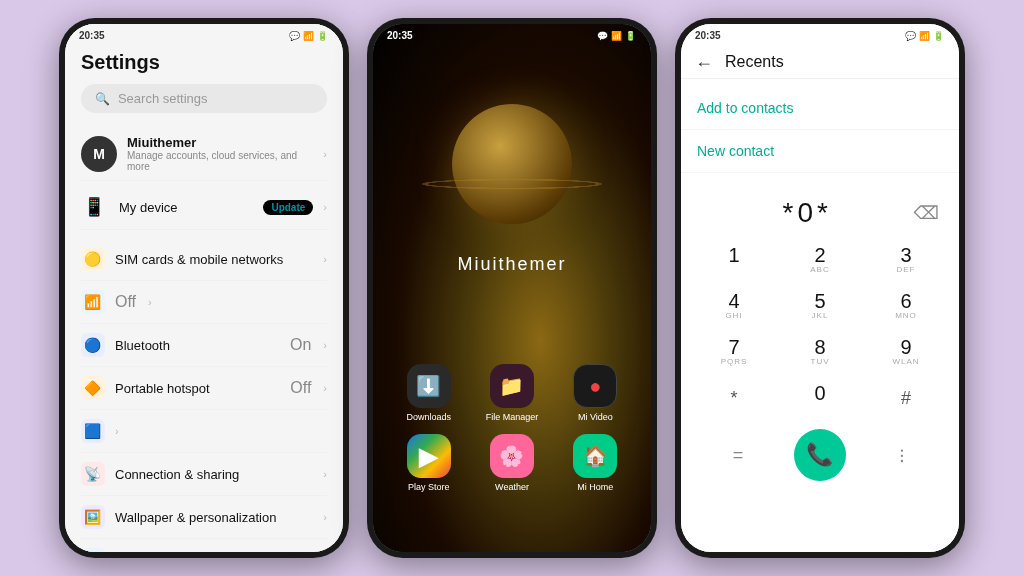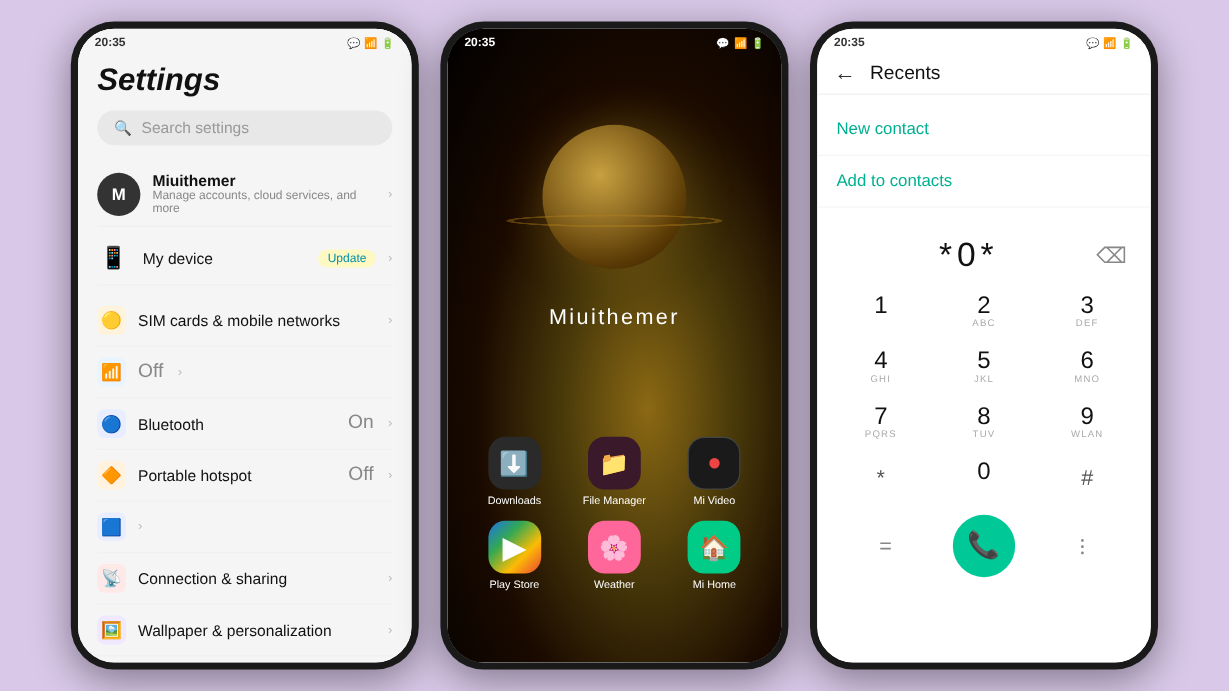--- a/index.html
+++ b/index.html
@@ -61,25 +61,24 @@
       background: #f5f5f5;
       color: #333;
     }
 
     .settings-content {
       padding: 0 16px;
       overflow: hidden;
     }
 
     .settings-title {
-      font-size: 26px;
+      font-size: 20px;
       font-weight: 700;
       color: #111;
       margin: 6px 0 10px;
-      font-style: italic;
     }
 
     .search-bar {
       background: #e8e8e8;
       border-radius: 20px;
       padding: 7px 14px;
       display: flex;
       align-items: center;
       gap: 8px;
       margin-bottom: 14px;
@@ -129,26 +128,26 @@
       display: flex;
       align-items: center;
       justify-content: center;
       color: #3b82f6;
       font-size: 18px;
     }
 
     .device-label { flex: 1; font-size: 13px; color: #111; }
 
     .update-badge {
-      background: #fef9c3;
+      background: #000000;
       color: #0090a8;
       font-size: 10px;
       padding: 2px 8px;
       border-radius: 10px;
-      font-weight: 400;
+      font-weight: 700;
       text-align: center;
     }
 
     .settings-section { margin-top: 4px; }
 
     .settings-item {
       display: flex;
       align-items: center;
       gap: 10px;
       padding: 9px 0;
@@ -511,24 +510,24 @@
           <span>📶</span>
           <span>🔋</span>
         </div>
       </div>
       <div class="dialer-header">
         <span class="back-arrow">←</span>
         <span class="dialer-title">Recents</span>
       </div>
       <div class="recents-list">
         <div class="recents-item">
+          <a>Add to contacts</a>
+        </div>
+        <div class="recents-item">
           <a>New contact</a>
-        </div>
-        <div class="recents-item">
-          <a>Add to contacts</a>
         </div>
       </div>
       <div class="dialer-display">
         <span class="dialer-number">*0*</span>
         <span class="dialer-delete">⌫</span>
       </div>
       <div class="numpad">
         <div class="numpad-key">
           <span class="numpad-main">1</span>
           <span class="numpad-sub"></span>

